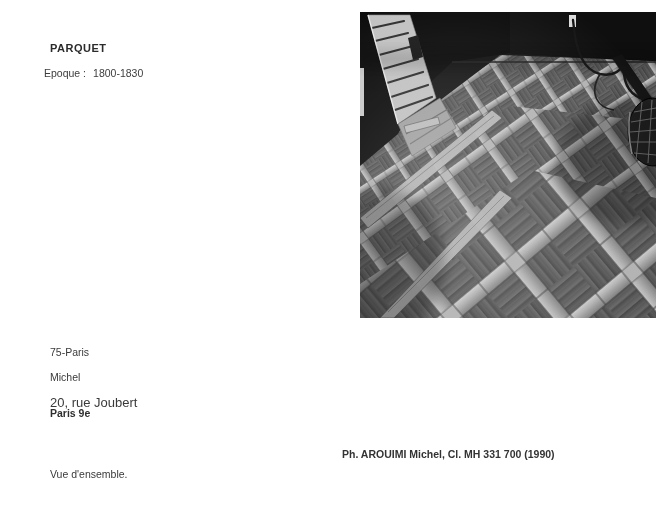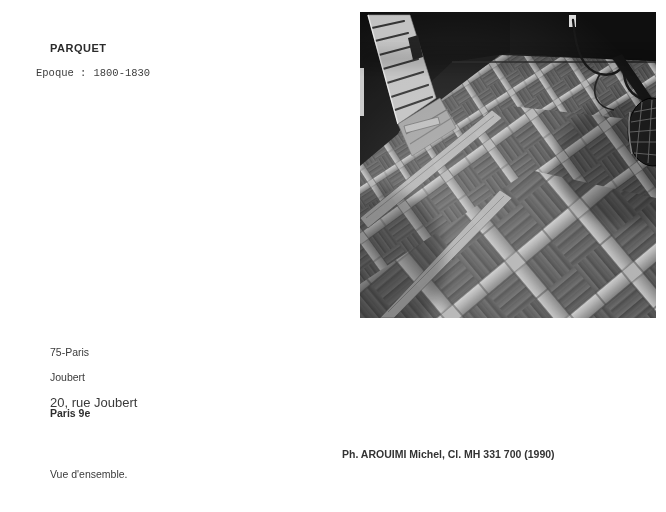--- a/index.html
+++ b/index.html
@@ -12,21 +12,21 @@
     font-family: "Liberation Sans", sans-serif;
     color: #3a3a3a;
     overflow: hidden;
   }
   .abs { position: absolute; white-space: nowrap; }
   .record-title {
     left: 50px; top: 42px;
     font-size: 11px; font-weight: bold;
     letter-spacing: 0.5px; color: #2b2b2b;
   }
-  .epoque-line { left: 36px; top: 67px; font-size: 10.5px; color: #3d3d3d; font-family: Liberation Mono, monospace; }
+  .epoque-line { left: 44px; top: 67px; font-size: 10.5px; color: #3d3d3d; }
   .epoque-line .val { margin-left: 7px; }
   .loc-department { left: 50px; top: 346px; font-size: 10.5px; }
   .loc-city { left: 50px; top: 359px; font-size: 10.5px; font-weight: bold; color: #2e2e2e; margin-top: 48px; }
   .loc-building { left: 50px; top: 371px; font-size: 10.5px; }
   .loc-street { left: 50px; top: 395px; font-size: 13px; }
   .loc-description { left: 50px; top: 411px; font-size: 10.5px; }
   .view-note { left: 50px; top: 448px; font-size: 10.5px; margin-top: 20px; }
   .photo-credit { left: 342px; top: 448px; font-size: 10.5px; color: #333333; font-weight: bold; }
   figure.photo {
     position: absolute;
@@ -163,19 +163,19 @@
       <rect width="296" height="306" fill="url(#glow)"></rect>
       <ellipse cx="268" cy="150" rx="72" ry="62" fill="#000000" opacity="0.26" filter="url(#soft)"></ellipse>
       <ellipse cx="26" cy="250" rx="58" ry="72" fill="#000000" opacity="0.24" filter="url(#soft)"></ellipse>
       <rect x="0" y="38" width="296" height="18" fill="#000000" opacity="0.14" filter="url(#soft)"></rect>
       <rect width="296" height="306" fill="#000000" opacity="0.03"></rect>
     </svg>
   </figure>
 
   <div class="abs loc-department">75-Paris</div>
   <div class="abs loc-city">Paris 9e</div>
-  <div class="abs loc-building">Joubert</div>
+  <div class="abs loc-building">Michel</div>
   <div class="abs loc-street">20, rue Joubert</div>
 
   <div class="abs view-note">Vue d'ensemble.</div>
   <div class="abs photo-credit">Ph. AROUIMI Michel, Cl. MH 331 700 (1990)</div>
 
 </div>
 
 </body></html>

